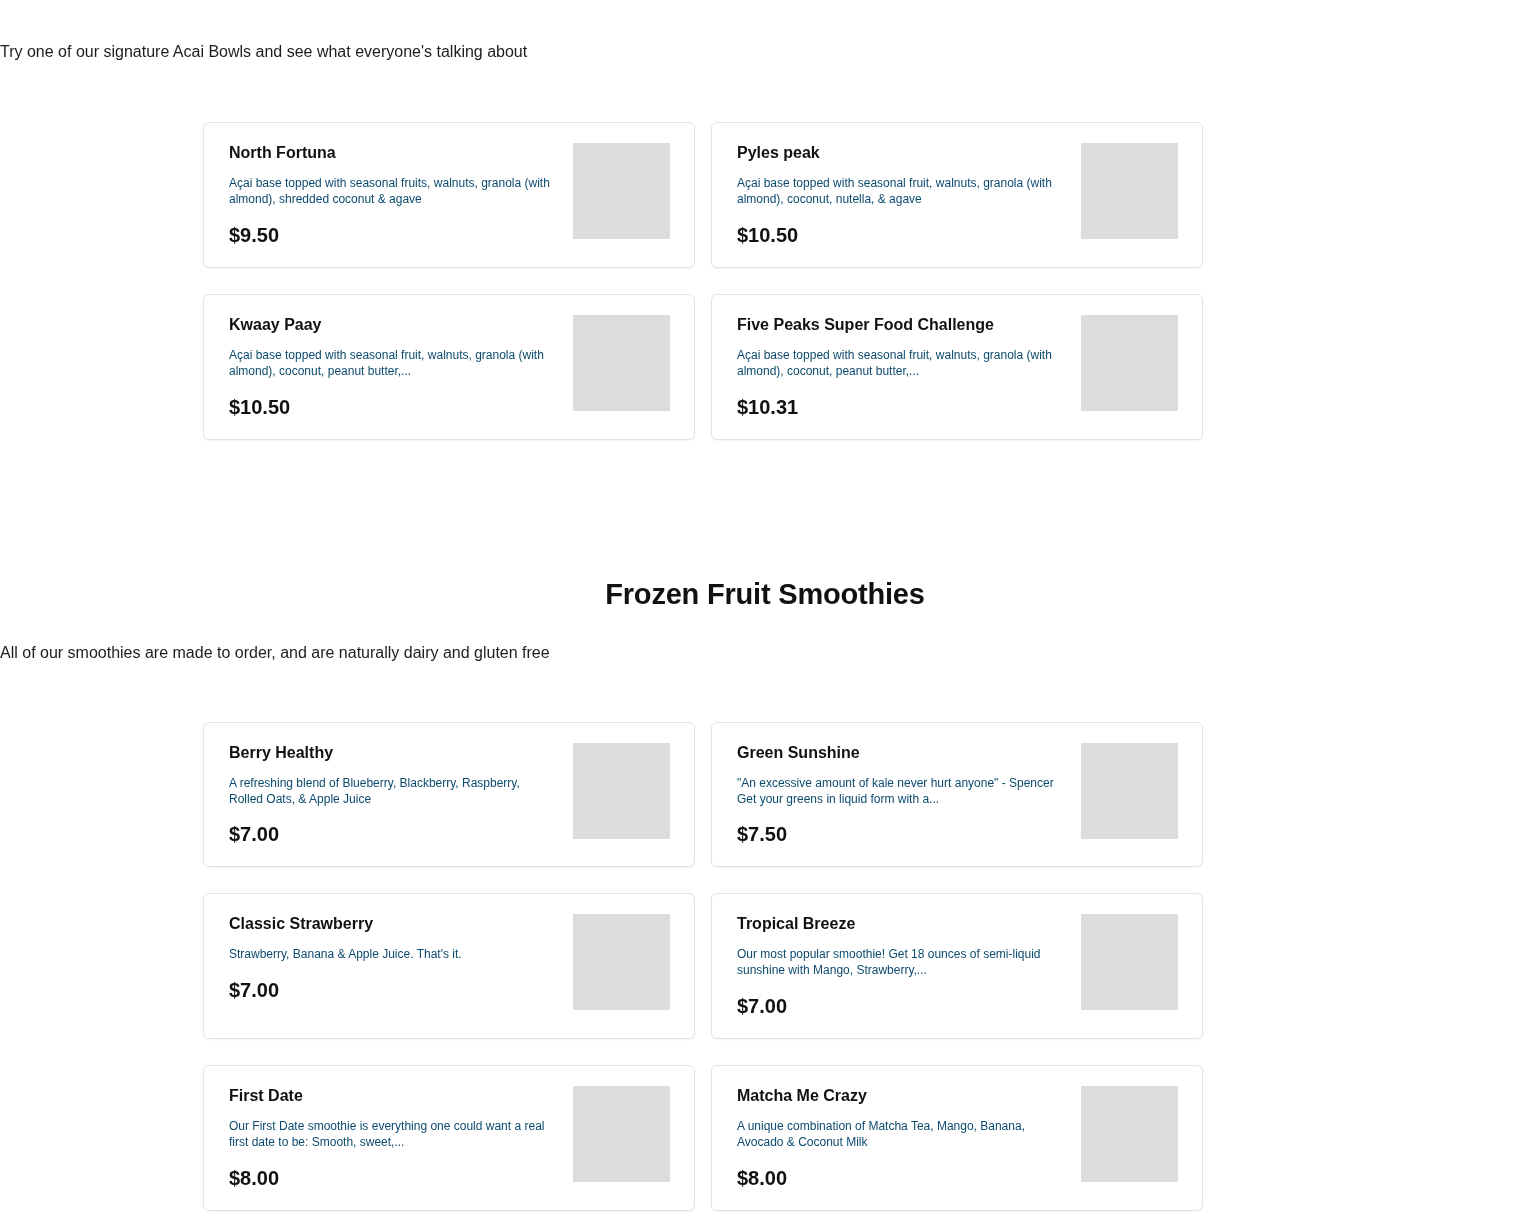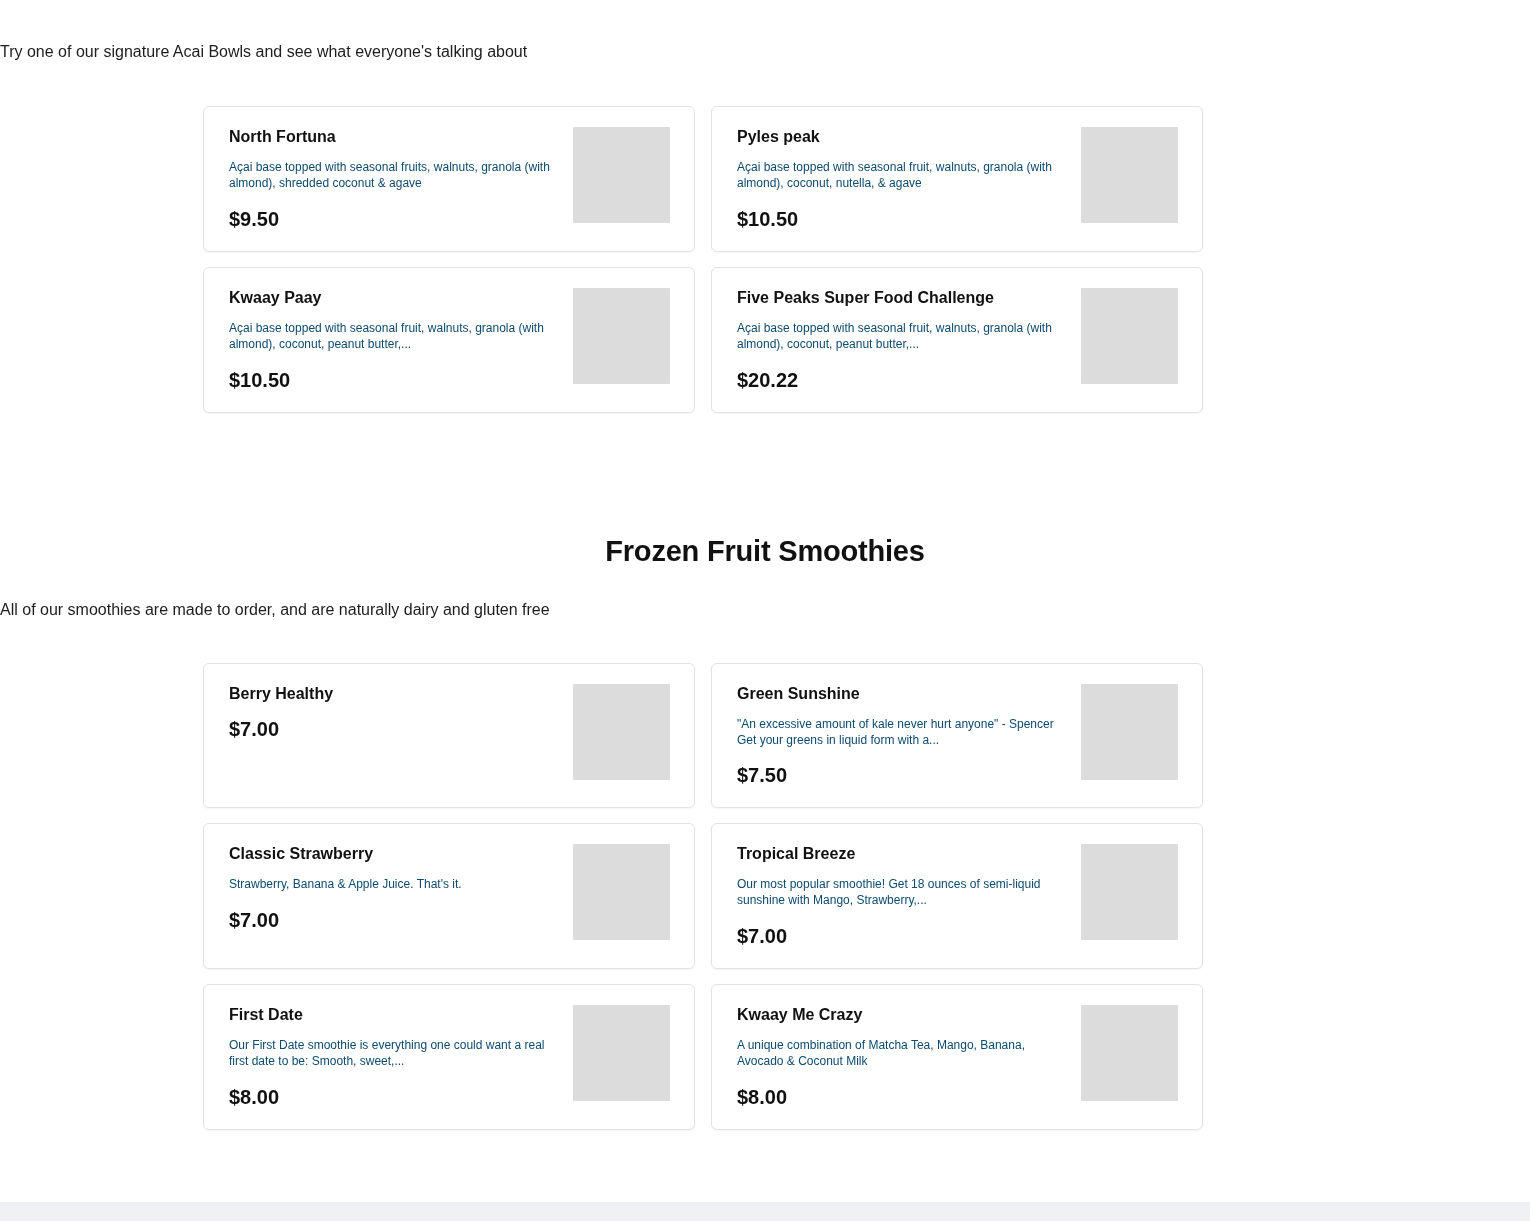--- a/index.html
+++ b/index.html
@@ -42,24 +42,24 @@
     font-size: 29px;
     font-weight: bold;
     color: #111111;
     letter-spacing: -0.2px;
     margin: 0;
   }
 
   
   .grid {
     width: 1124px;
-    margin: 0 auto;
+    margin: 16px auto;
     display: flex;
     flex-wrap: wrap;
-    gap: 15px 16px;
+    gap: 26px 16px;
   }
   .card {
     width: 492px;
     background: #ffffff;
     border: 1px solid #e3e3e3;
     border-radius: 6px;
     box-shadow: 0 1px 2px rgba(0,0,0,0.045);
     display: flex;
     align-items: flex-start;
     justify-content: space-between;
@@ -158,21 +158,21 @@
           <p class="card-desc">Açai base topped with seasonal fruit, walnuts, granola (with almond), coconut, peanut butter,...</p>
           <p class="card-price">$10.50</p>
         </div>
         <div class="card-thumb"></div>
       </div>
 
       <div class="card">
         <div class="card-body">
           <h3 class="card-title">Five Peaks Super Food Challenge</h3>
           <p class="card-desc">Açai base topped with seasonal fruit, walnuts, granola (with almond), coconut, peanut butter,...</p>
-          <p class="card-price">$20.22</p>
+          <p class="card-price">$10.31</p>
         </div>
         <div class="card-thumb"></div>
       </div>
 
     </div>
   </section>
 
   <div class="gap-sections"></div>
 
   <section>
@@ -182,20 +182,21 @@
 
     <p class="section-sub">All of our smoothies are made to order, and are naturally dairy and gluten free</p>
 
     <div class="gap-sub-cards"></div>
 
     <div class="grid">
 
       <div class="card">
         <div class="card-body">
           <h3 class="card-title">Berry Healthy</h3>
+          <p class="card-desc">A refreshing blend of Blueberry, Blackberry, Raspberry, Rolled Oats, &amp; Apple Juice</p>
           <p class="card-price">$7.00</p>
         </div>
         <div class="card-thumb"></div>
       </div>
 
       <div class="card">
         <div class="card-body">
           <h3 class="card-title">Green Sunshine</h3>
           <p class="card-desc">"An excessive amount of kale never hurt anyone" - Spencer Get your greens in liquid form with a...</p>
           <p class="card-price">$7.50</p>
@@ -225,21 +226,21 @@
         <div class="card-body">
           <h3 class="card-title">First Date</h3>
           <p class="card-desc">Our First Date smoothie is everything one could want a real first date to be: Smooth, sweet,...</p>
           <p class="card-price">$8.00</p>
         </div>
         <div class="card-thumb"></div>
       </div>
 
       <div class="card">
         <div class="card-body">
-          <h3 class="card-title">Kwaay Me Crazy</h3>
+          <h3 class="card-title">Matcha Me Crazy</h3>
           <p class="card-desc">A unique combination of Matcha Tea, Mango, Banana, Avocado &amp; Coconut Milk</p>
           <p class="card-price">$8.00</p>
         </div>
         <div class="card-thumb"></div>
       </div>
 
     </div>
   </section>
 
   <div class="gap-before-quote"></div>

